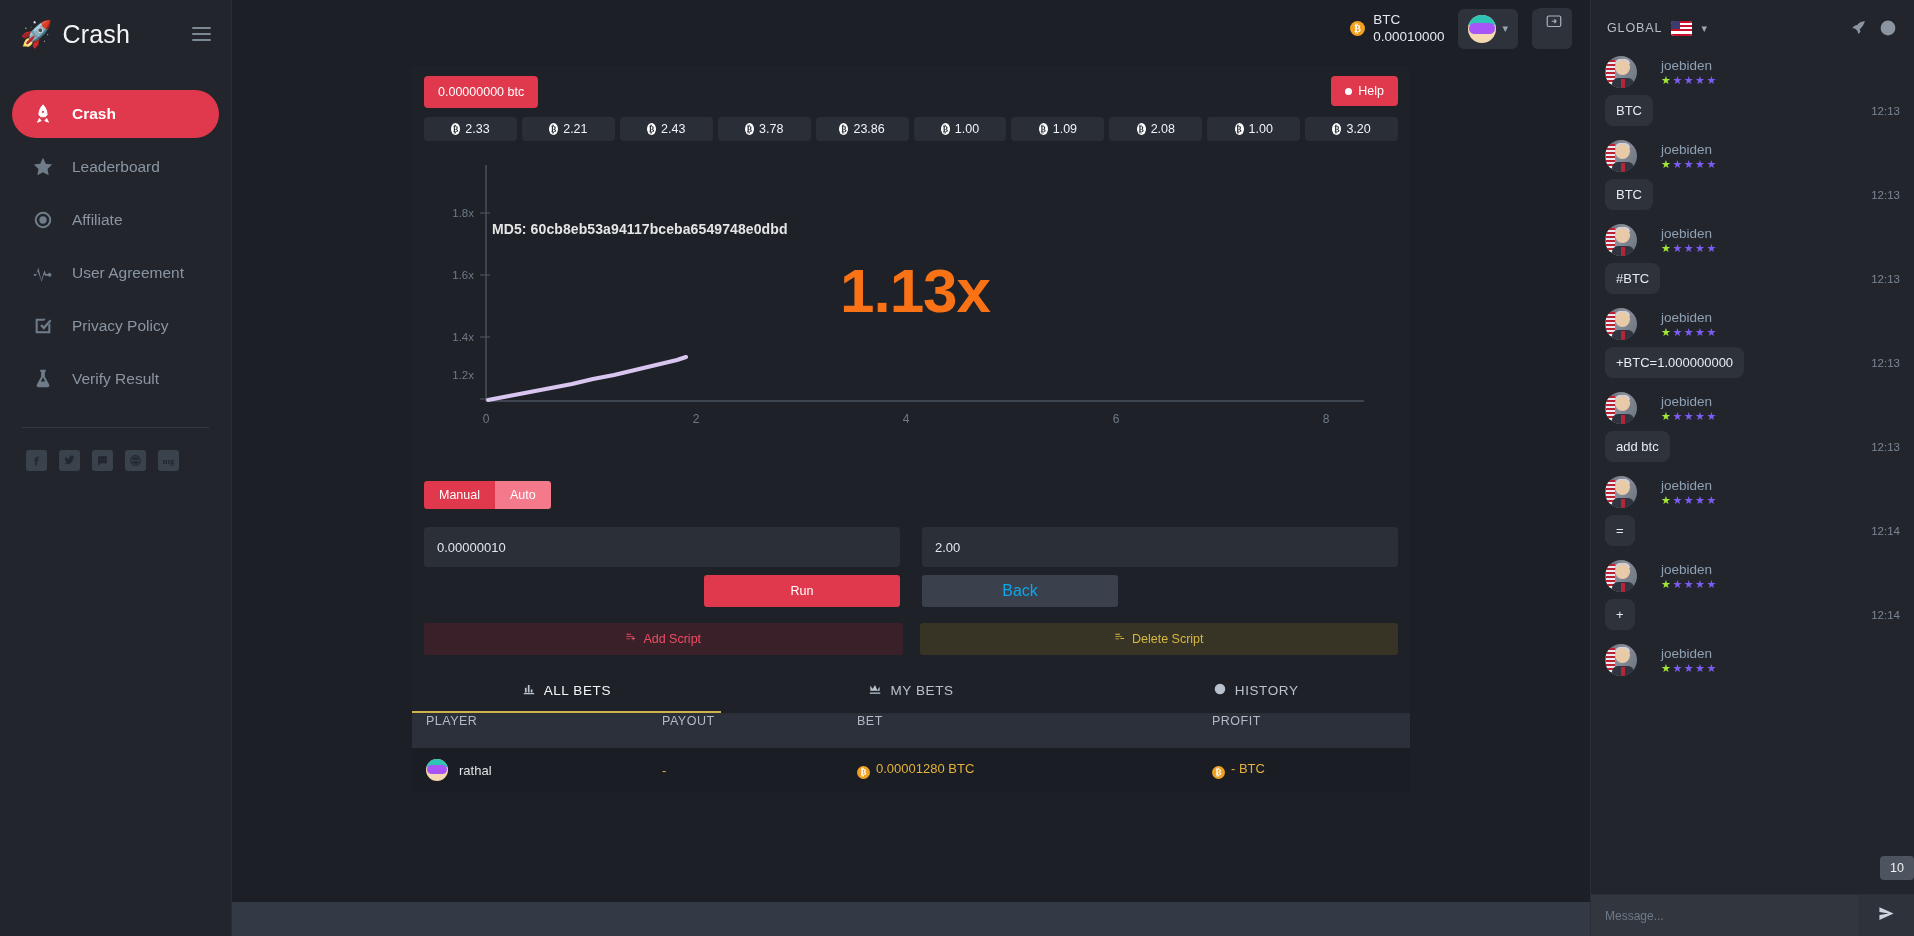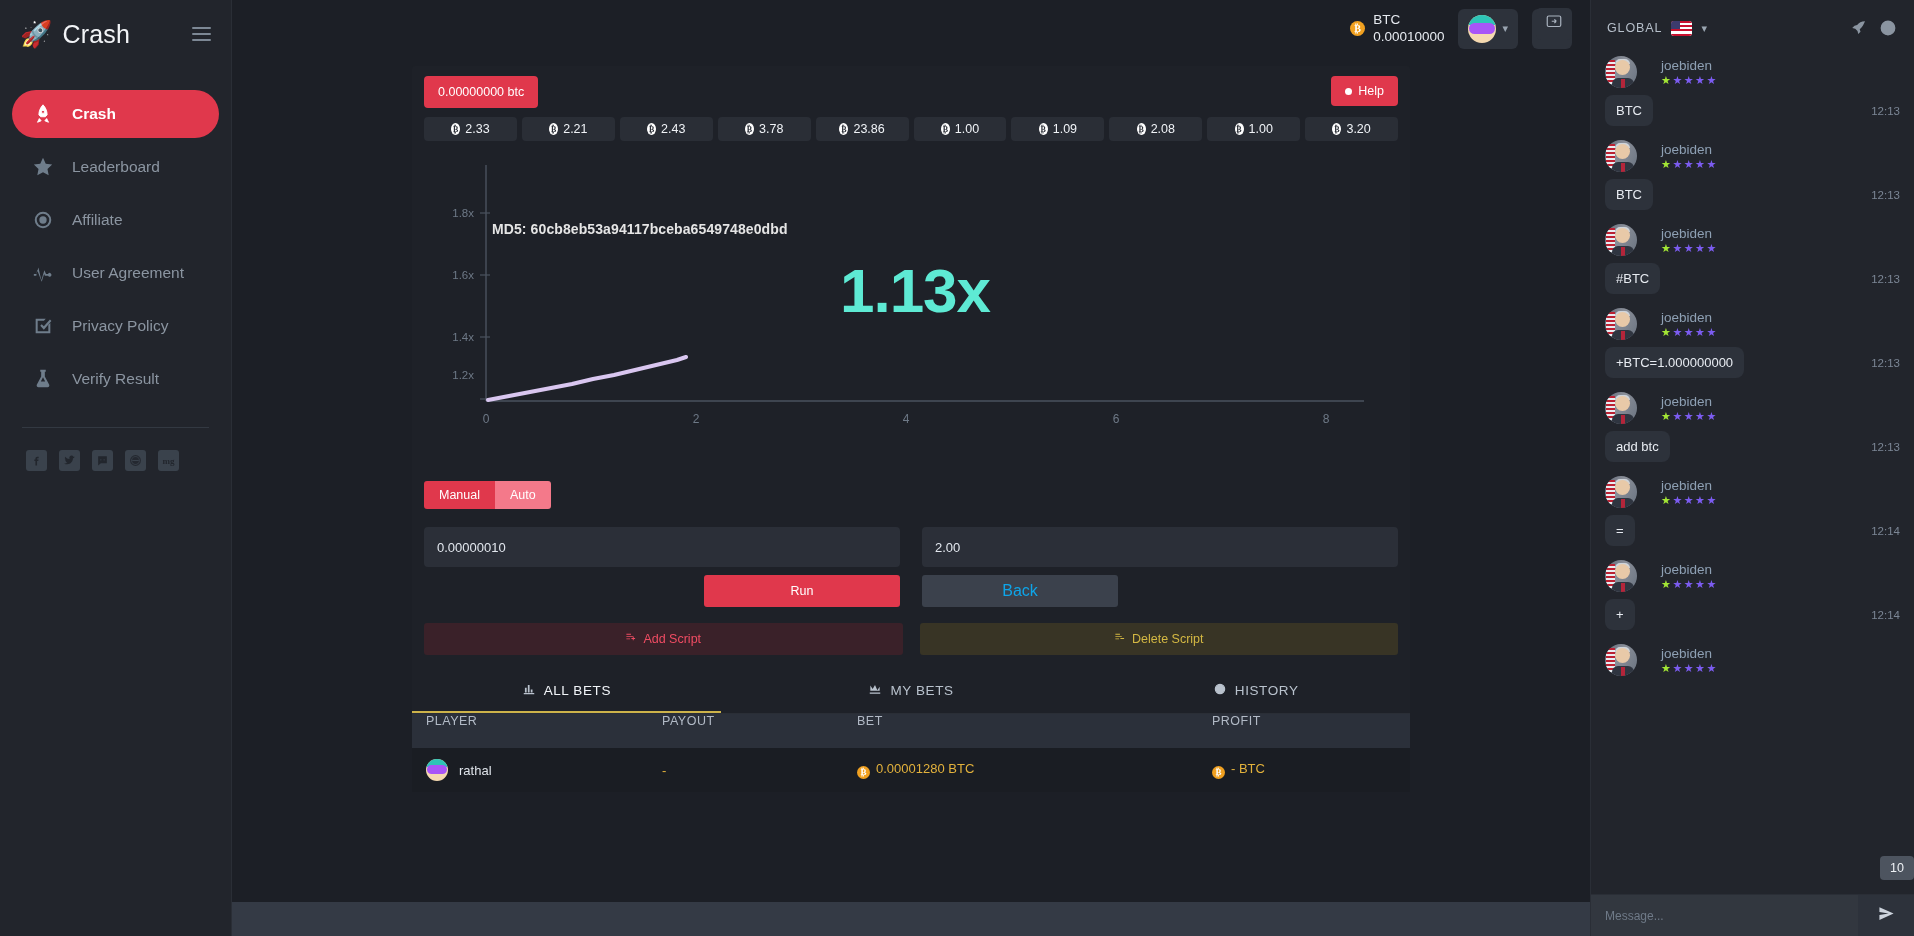--- a/index.html
+++ b/index.html
@@ -108,21 +108,21 @@
     font-size: 12.5px; color: #f0f3f7; cursor: pointer;
   }
   .chip-coin { width: 9px; height: 12px; border-radius: 50%; background: #fff;
                display:flex; align-items:center; justify-content:center;
                color:#2a2e36; font-size:8px; font-weight:bold; font-family:"Liberation Serif",serif; }
 
   .chart-wrap { position: relative; height: 314px; background: #1e2128; margin: 0 12px; }
   .md5 { position: absolute; left: 68px; top: 38px; font-size: 14px; color: #e5e5e5; font-weight: bold; letter-spacing: .1px; margin-top: 32px; }
   .big-mult {
     position: absolute; left: 8px; right: 0; top: 104px; text-align: center;
-    font-size: 62px; font-weight: bold; color: #5eead4; letter-spacing: -1px;
+    font-size: 62px; font-weight: bold; color: #f97316; letter-spacing: -1px;
   }
   .chart-svg { position: absolute; left: 0; top: 0; }
   .ytick { font-size: 11.5px; fill: #6e7987; font-family: "Liberation Sans", sans-serif; }
   .xtick { font-size: 12px; fill: #6e7987; font-family: "Liberation Sans", sans-serif; }
 
   .mode-row { padding: 16px 12px 0 12px; display: flex; }
   .mode-tabs { display: flex; border-radius: 3px; overflow: hidden; }
   .mode-tab { font-size: 12.5px; padding: 7px 15px; cursor: pointer; color: #fff; }
   .mode-tab.manual { background: #e0384c; }
   .mode-tab.auto { background: #f4798a; }

